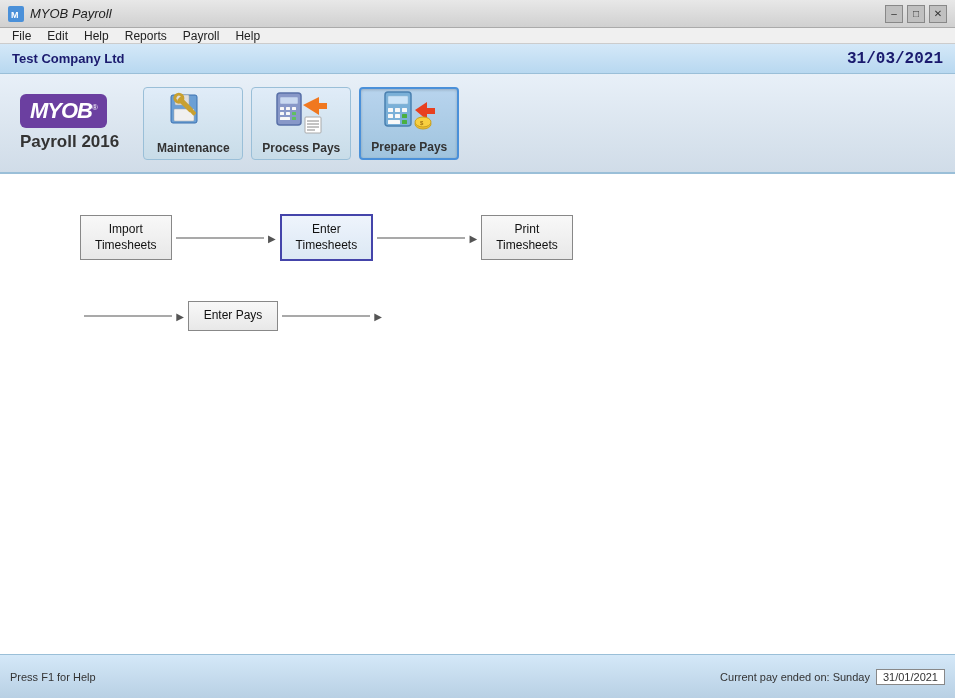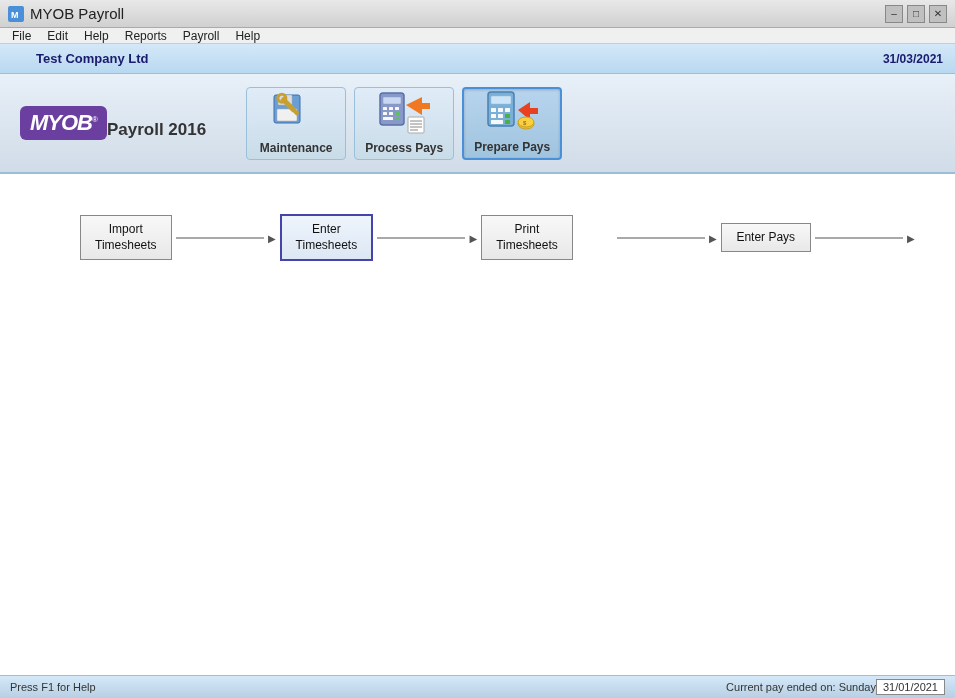--- a/index.html
+++ b/index.html
@@ -32,22 +32,23 @@
       border-radius: 2px;
       display: flex;
       align-items: center;
       justify-content: center;
       color: white;
       font-size: 9px;
       font-weight: bold;
     }
     .title-bar-text {
       flex: 1;
-      font-size: 15px;
+      font-size: 13px;
       color: #222;
+      font-style: italic;
     }
     .title-bar-controls {
       display: flex;
       gap: 4px;
     }
     .title-btn {
       width: 18px;
       height: 18px;
       background: #c0c0c0;
       border: 1px solid #888;
@@ -85,44 +86,45 @@
       display: flex;
       align-items: center;
       justify-content: space-between;
       padding: 0 12px;
       border-bottom: 1px solid #9abfd8;
     }
     .company-name {
       font-size: 13px;
       font-weight: bold;
       color: #1a1a6e;
-      margin-left: 24px;
     }
     .company-date {
-      font-size: 12px;
+      font-size: 16px;
       font-weight: bold;
       color: #1a1a6e;
+      font-family: Liberation Mono, monospace;
     }
 
     
     .toolbar {
       background: linear-gradient(to bottom, #e8f0f8, #d0dce8);
       height: 100px;
       display: flex;
       align-items: center;
       padding: 8px 20px;
       border-bottom: 2px solid #9abfd8;
       gap: 8px;
     }
 
     
     .myob-logo-area {
       display: flex;
-      align-items: flex-end;
-      margin-right: 32px;
+      flex-direction: column;
+      align-items: flex-start;
+      margin-right: 16px;
     }
     .myob-logo {
       background: #6b3fa0;
       border-radius: 6px;
       padding: 4px 10px;
       color: white;
       font-size: 22px;
       font-weight: 900;
       letter-spacing: -1px;
       font-style: italic;
@@ -179,21 +181,21 @@
     .main-content {
       flex: 1;
       background: white;
       padding: 20px;
       position: relative;
     }
 
     
     .flow-section {
       display: flex;
-      flex-direction: row;
+      flex-direction: column;
       gap: 40px;
       padding: 20px 60px;
     }
     .flow-row {
       display: flex;
       align-items: center;
       gap: 0;
     }
     .flow-btn {
       background: linear-gradient(to bottom, #f8f8f8, #e8e8e8);
@@ -235,35 +237,35 @@
       right: 0;
       top: 50%;
       transform: translateY(-50%);
       font-size: 10px;
       color: #555;
     }
 
     
     .status-bar {
       background: linear-gradient(to bottom, #d4e8f8, #b8d0e4);
-      height: 23px;
+      height: 44px;
       display: flex;
       align-items: center;
       justify-content: space-between;
       padding: 0 10px;
       border-top: 1px solid #9abfd8;
     }
     .status-left {
       font-size: 11px;
       color: #333;
     }
     .status-right {
       display: flex;
       align-items: center;
-      gap: 0;
+      gap: 6px;
       font-size: 11px;
       color: #333;
     }
     .status-date-box {
       border: 1px solid #888;
       background: white;
       padding: 1px 6px;
       font-size: 11px;
       color: #333;
     }

